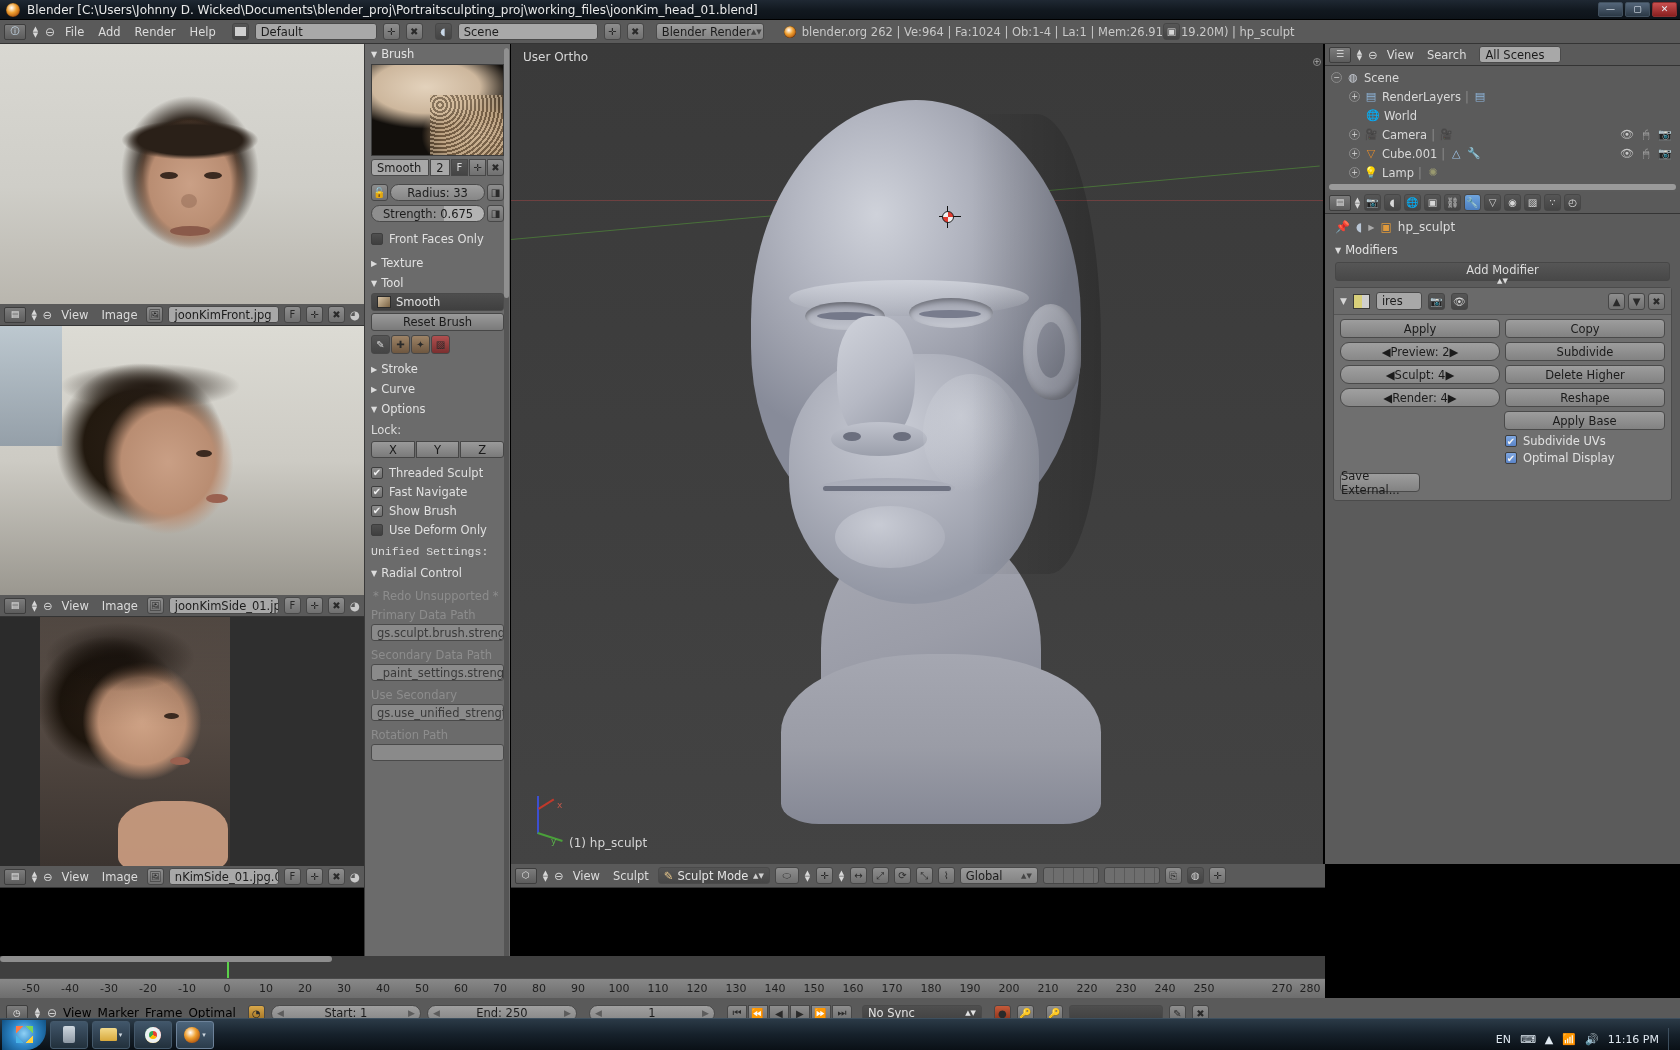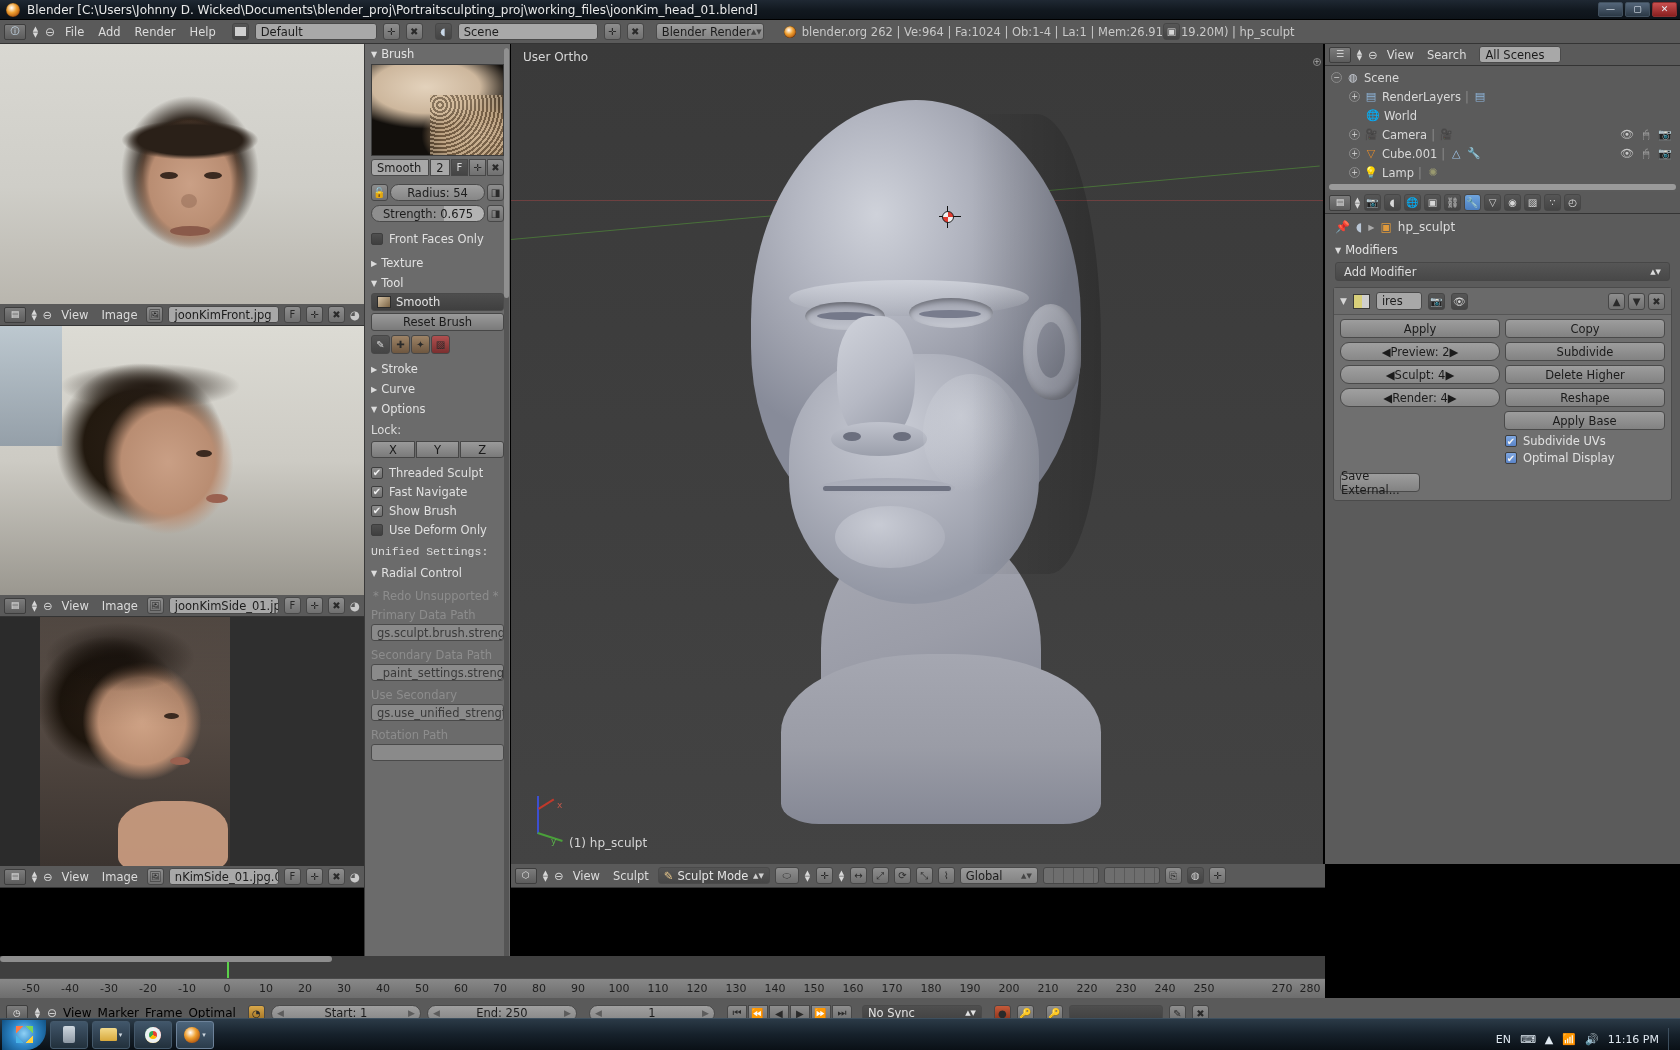--- a/index.html
+++ b/index.html
@@ -46,21 +46,21 @@
     border:1px solid #3d3d3d; border-radius:2px; display:flex;
     align-items:center; justify-content:center; flex:none; position:relative;
   }
   .editor-ico .gl { font-size:9px; color:#e6e6e6; line-height:1; }
   .spin { width:7px; font-size:7px; line-height:6px; color:#d8d8d8; text-align:center;}
   .btn {
     background:linear-gradient(180deg,#9a9a9a,#7a7a7a); border:1px solid #474747;
     border-radius:3px; color:#1b1b1b; font-size:11.5px; text-align:center;
     display:flex; align-items:center; justify-content:center; height:17px; padding:0 6px;
   }
-  .btn.dark { background:linear-gradient(180deg,#5f5f5f,#4c4c4c); color:#dcdcdc;}
+  .btn.dark { background:linear-gradient(180deg,#5f5f5f,#4c4c4c); color:#dcdcdc;flex-direction:column;}
   .fld {
     background:#a8a8a8; border:1px solid #4a4a4a; border-radius:3px;
     color:#1c1c1c; font-size:11.5px; height:17px; display:flex;
     align-items:center; padding:0 5px; white-space:nowrap; overflow:hidden;
   }
   .pill {
     background:linear-gradient(180deg,#a0a0a0,#868686); border:1px solid #4a4a4a;
     border-radius:9px; height:17px; display:flex; align-items:center;
     justify-content:center; color:#1c1c1c; font-size:11.5px; position:relative;
   }
@@ -319,21 +319,21 @@
         <div class="fld" style="flex:1;border-radius:3px 0 0 3px;">Smooth</div>
         <div class="fld" style="width:20px;justify-content:center;border-radius:0;">2</div>
         <div class="sq dk" style="border-radius:0;">F</div>
         <div class="sq" style="border-radius:0;">✛</div>
         <div class="sq" style="border-radius:0 3px 3px 0;">✖</div>
       </div>
 
       <div style="display:flex;gap:2px;margin-top:8px;">
         <div class="sq">🔓</div>
         <div class="pill" style="flex:1;">
-          <span>Radius: 54</span>
+          <span>Radius: 33</span>
         </div>
         <div class="sq">◨</div>
       </div>
 
       <div style="display:flex;gap:2px;margin-top:4px;">
         <div class="pill" style="flex:1;background:linear-gradient(90deg,#8e8e8e 0 64%,#b3b3b3 64% 100%);">
           <span>Strength: 0.675</span>
         </div>
         <div class="sq">◨</div>
       </div>

